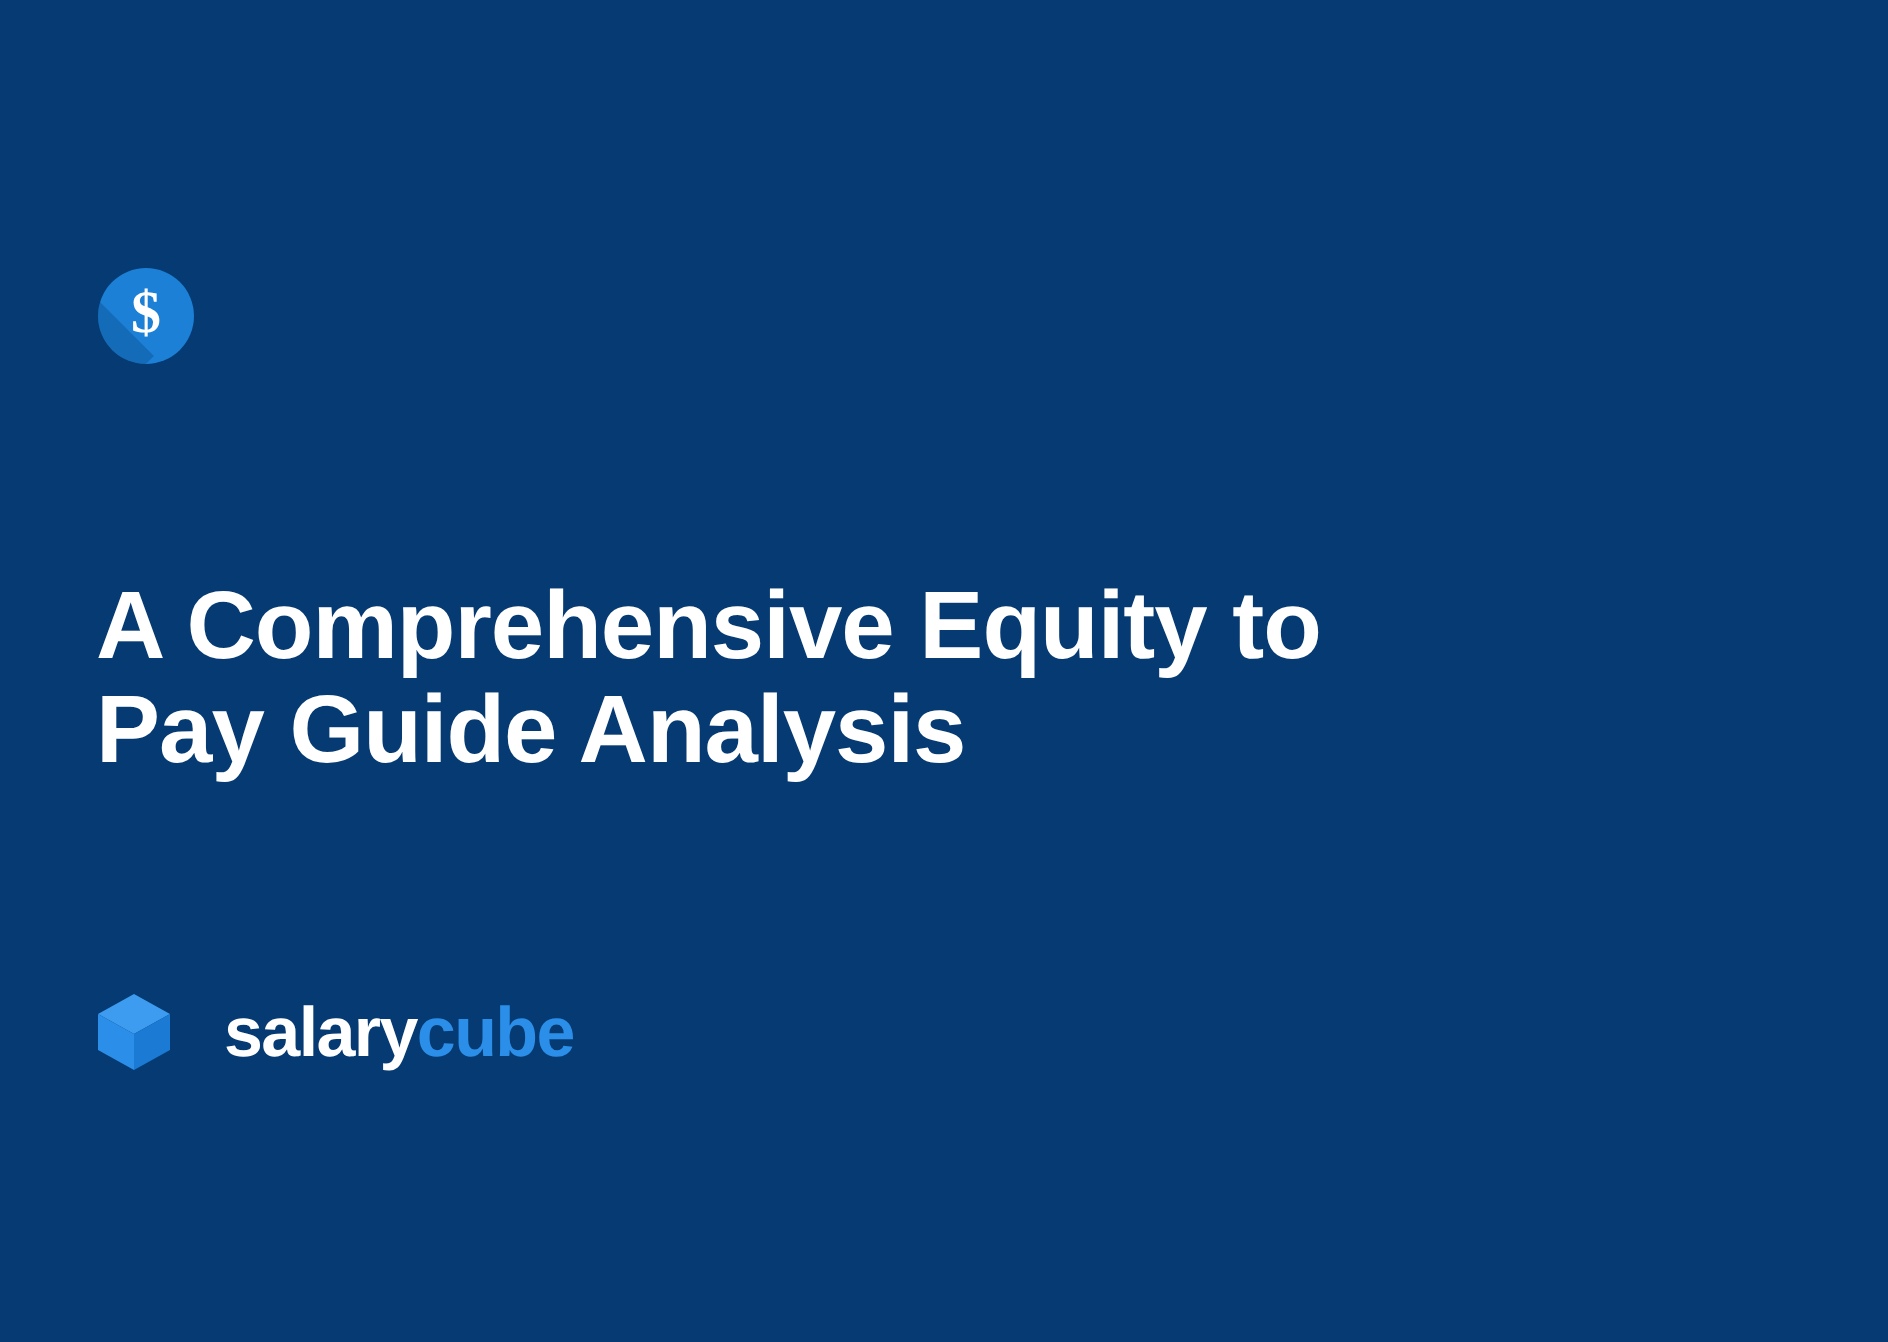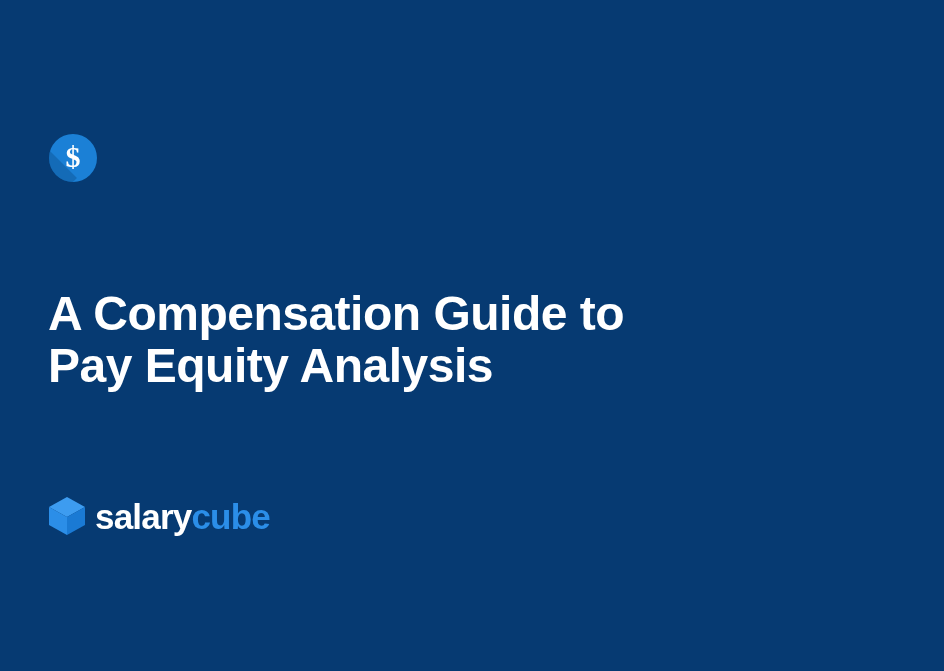--- a/index.html
+++ b/index.html
@@ -82,21 +82,21 @@
   }
   .headline .line { display: block; }
 
   
   .logo-row {
     position: absolute;
     left: 48px;
     top: 496px;
     display: flex;
     align-items: center;
-    gap: 9px;
+    gap: 26px;
   }
   .cube-icon {
     width: 38px;
     height: 40px;
     flex: 0 0 auto;
     display: block;
   }
   .logo-text {
     font-size: 35px;
     font-weight: 700;
@@ -113,22 +113,22 @@
 <div class="slide">
 
   <div class="category-row">
     <div class="dollar-badge">
       <div class="shadow"></div>
       <div class="glyph">$</div>
     </div>
   </div>
 
   <h1 class="headline">
-    <span class="line">A Compensation Guide to</span>
-    <span class="line">Pay Equity Analysis</span>
+    <span class="line">A Comprehensive Equity to</span>
+    <span class="line">Pay Guide Analysis</span>
   </h1>
 
   <div class="logo-row">
     <svg class="cube-icon" viewBox="0 0 38 40">
       <polygon points="19,1 37,11 19,21 1,11" fill="#3d9cf0"></polygon>
       <polygon points="1,11 19,21 19,39 1,29" fill="#2b8ee8"></polygon>
       <polygon points="37,11 37,29 19,39 19,21" fill="#1a7ad4"></polygon>
     </svg>
     <div class="logo-text">
       <span class="salary">salary</span><span class="cube">cube</span>

